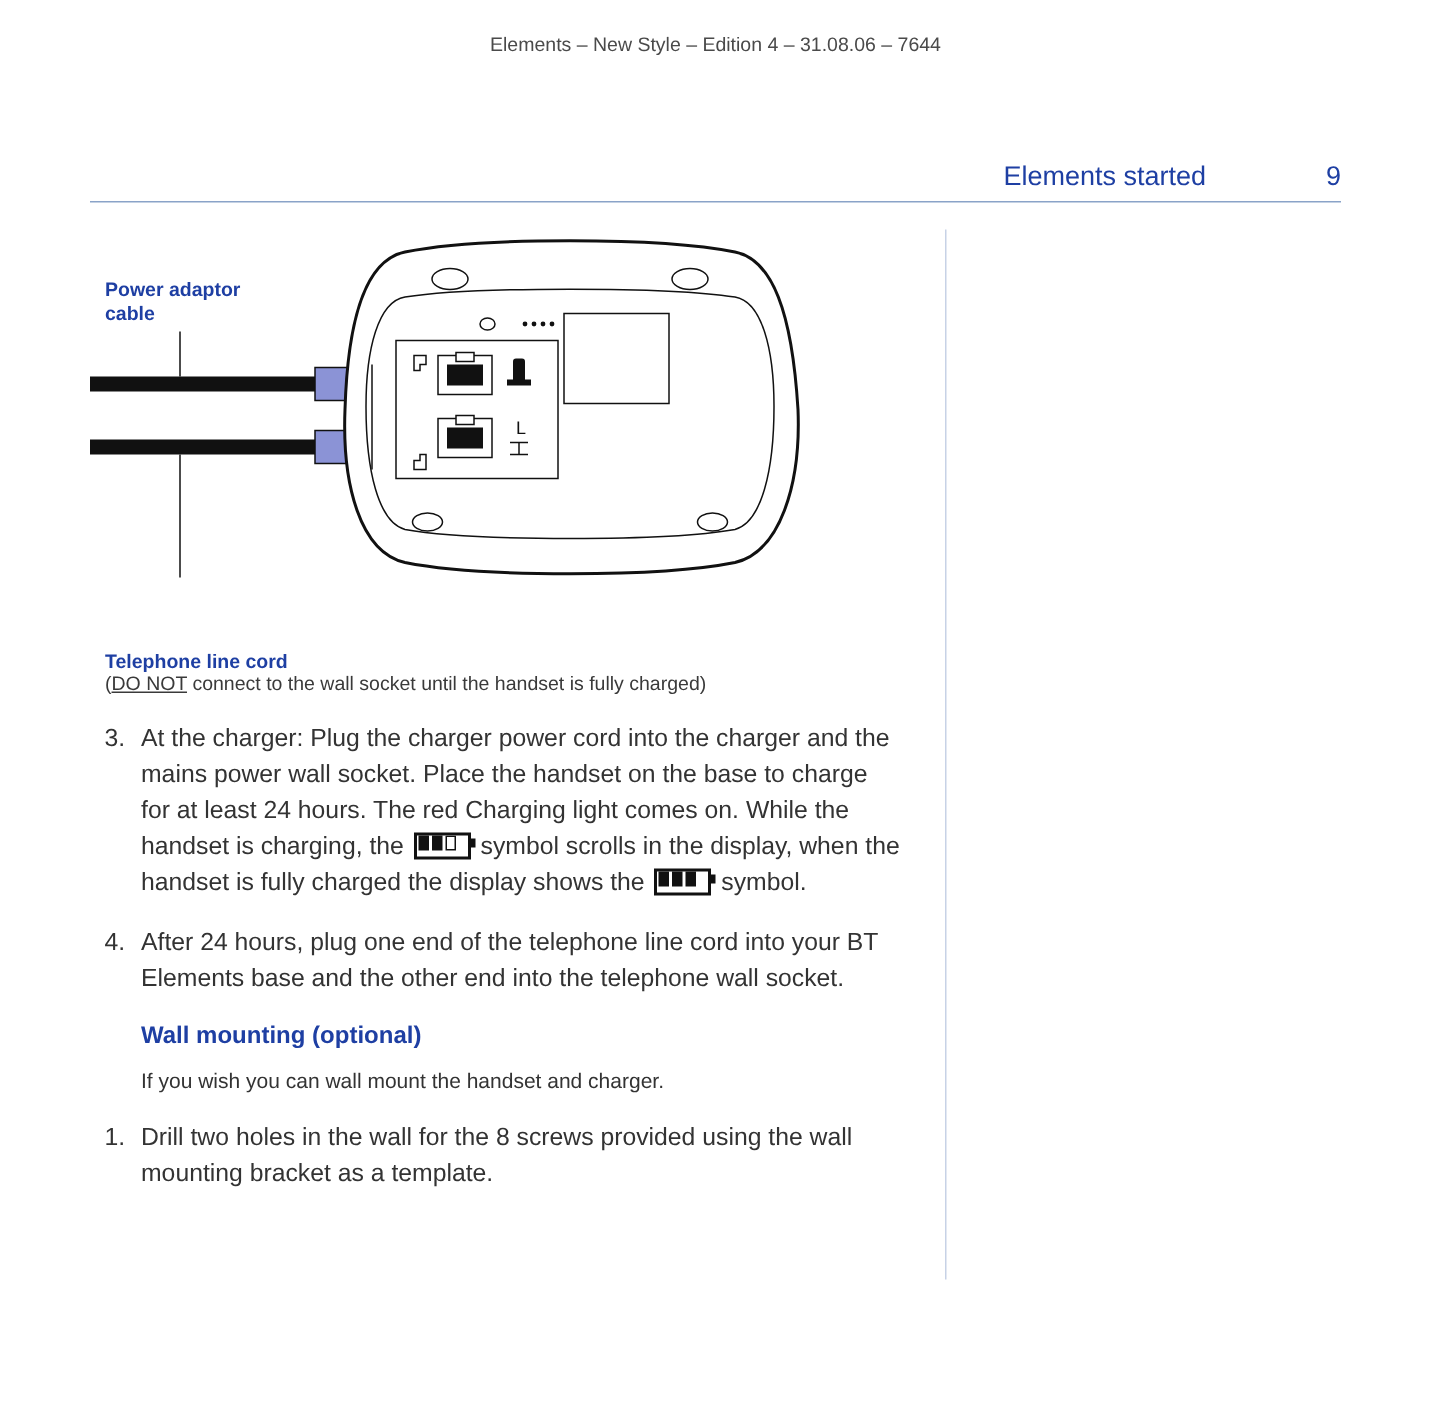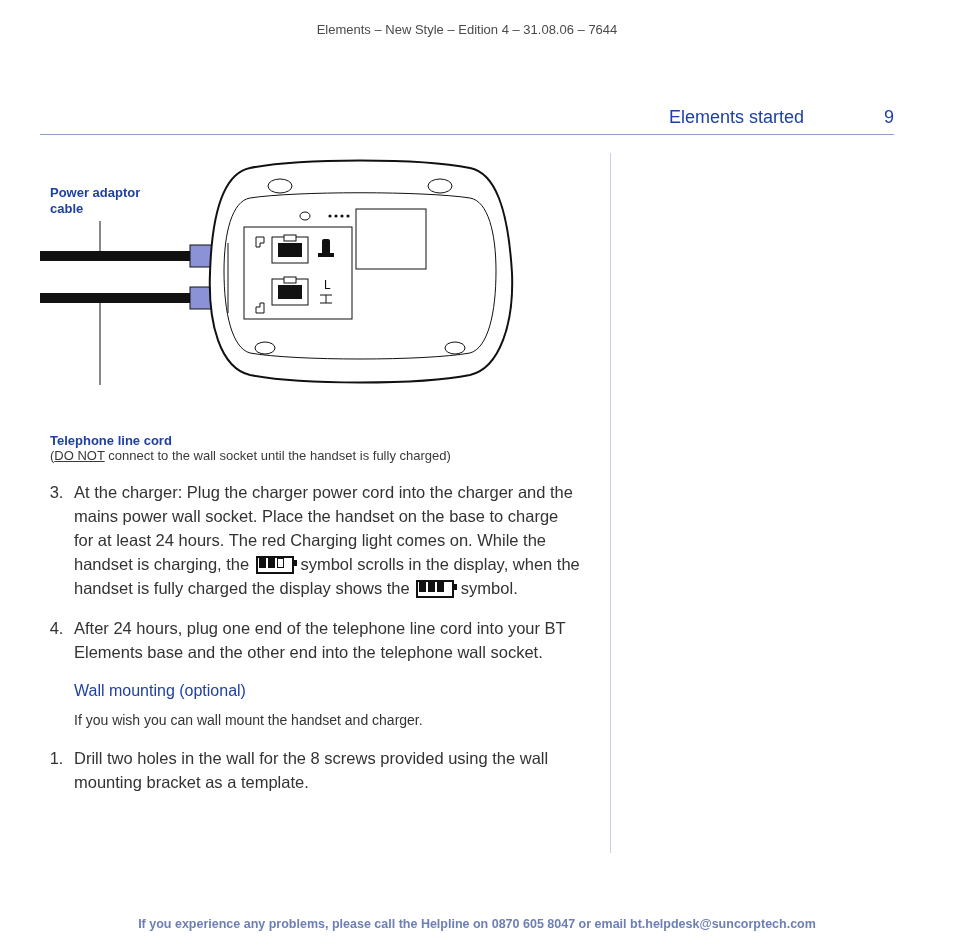--- a/index.html
+++ b/index.html
@@ -1,32 +1,32 @@
 <!DOCTYPE html>
 <html><head>
 <meta charset="utf-8">
 <style>
   html,body{margin:0;padding:0;background:#fff;font-family:"Segoe UI",Arial,Helvetica,sans-serif;color:#3a3a3a}
-  .page{width:954px;height:945px;position:relative;box-sizing:border-box;padding:22px 60px 0 40px}
+  .page{width:954px;height:945px;position:relative;box-sizing:border-box;padding:22px 60px 0 60px}
   .doc-meta{text-align:center;font-size:13px;color:#4a4a4a;margin-bottom:70px}
   .header-row{display:flex;justify-content:flex-end;align-items:baseline;border-bottom:1px solid #8aa3c8;padding-bottom:6px;margin-bottom:18px}
   .section-title{color:#1e3fa3;font-size:18px;margin-right:60px}
   .page-num{color:#1e3fa3;font-size:18px;width:30px;text-align:right}
   .two-col{display:flex}
   .col-left{width:540px;padding-right:30px}
   .col-right{flex:1;border-left:1px solid #c7d2e6;min-height:700px}
   .diagram-wrap{position:relative;height:270px;margin-bottom:10px}
   .label-power{position:absolute;left:10px;top:32px;color:#1e3fa3;font-weight:700;font-size:13px;line-height:1.2;width:110px}
   .label-tel{color:#1e3fa3;font-weight:700;font-size:13px;margin:2px 0 0 10px}
   .label-tel-note{font-size:13px;color:#3a3a3a;margin:0 0 18px 10px}
   .donot{text-decoration:underline}
   ol.steps{list-style:decimal;padding-left:28px;margin:0 0 18px 0}
   ol.steps li{font-size:16.5px;line-height:1.45;color:#333;margin-bottom:16px;padding-left:6px}
   .lead{}
-  .subhead{color:#1e3fa3;font-weight:400;font-size:16px;margin:6px 0 10px 34px}
+  .subhead{color:#1e3fa3;font-weight:700;font-size:16px;margin:6px 0 10px 34px}
   .subtext{font-size:14px;color:#333;margin:0 0 16px 34px;line-height:1.45}
   .footer{position:absolute;bottom:14px;left:0;right:0;text-align:center;color:#6d7fb5;font-size:12.5px;font-weight:600}
   .batt{display:inline-block;vertical-align:middle;width:34px;height:14px;border:2px solid #111;position:relative;margin:0 2px}
   .batt:after{content:"";position:absolute;right:-5px;top:2px;width:3px;height:6px;background:#111}
   .seg{display:inline-block;width:7px;height:10px;background:#111;margin:0 1px;vertical-align:top;margin-top:0}
   .seg.hollow{background:#fff;border:1px solid #111;width:5px;height:8px}
   svg{display:block}
 </style>
 </head>
 <body>
@@ -130,14 +130,13 @@
       <div class="subtext">If you wish you can wall mount the handset and charger.</div>
 
       <ol class="steps" start="1">
         <li>Drill two holes in the wall for the 8 screws provided using the wall mounting bracket as a template.</li>
       </ol>
 
     </div>
     <div class="col-right"></div>
   </div>
 
-  <div class="footer">If you experience any problems, please call the Helpline on 0870 605 8047 or email bt.helpdesk@suncorptech.com</div>
 </div>
 
 </body></html>

